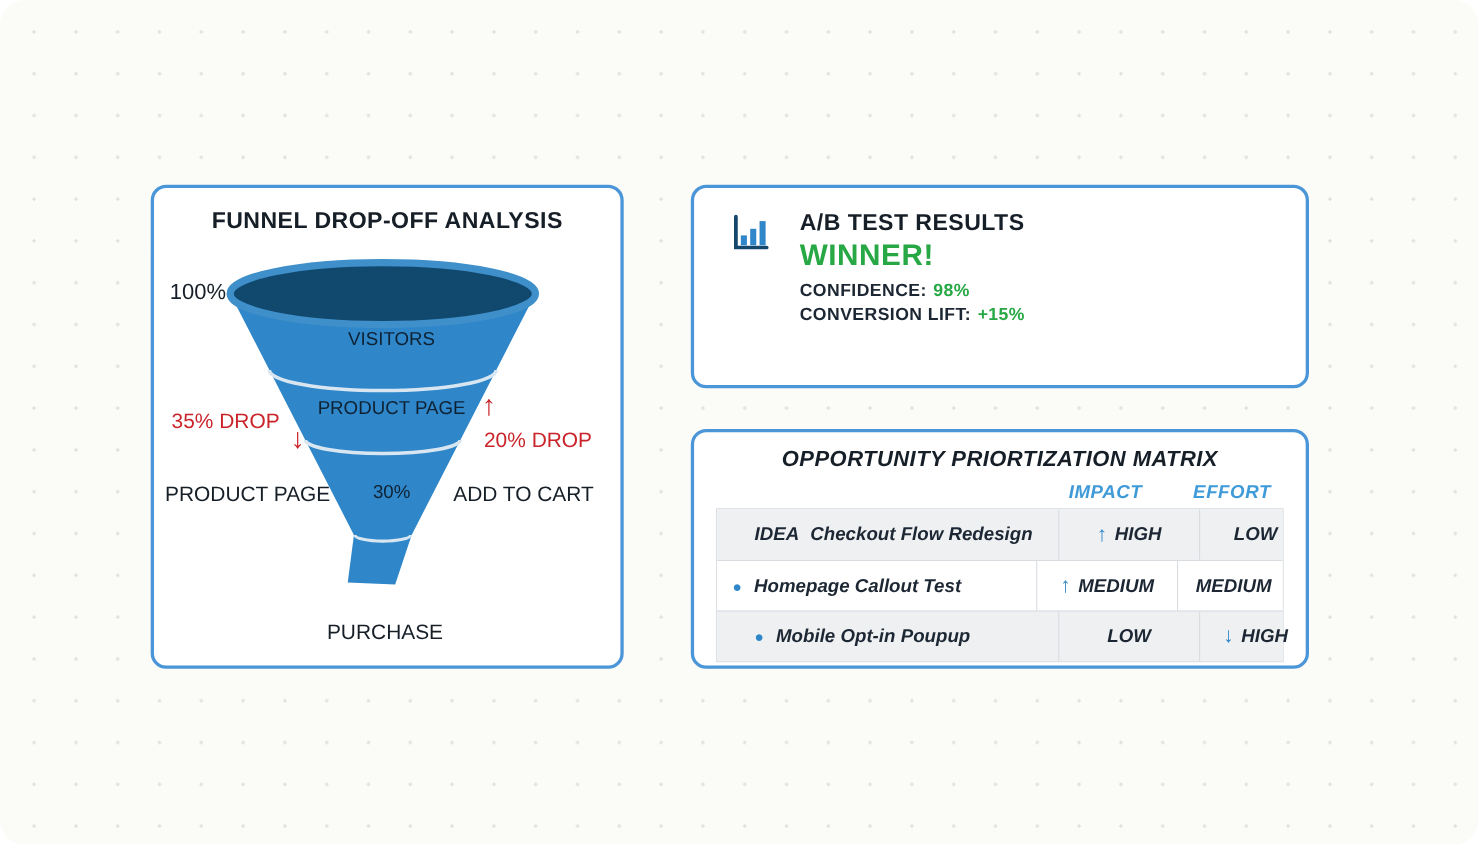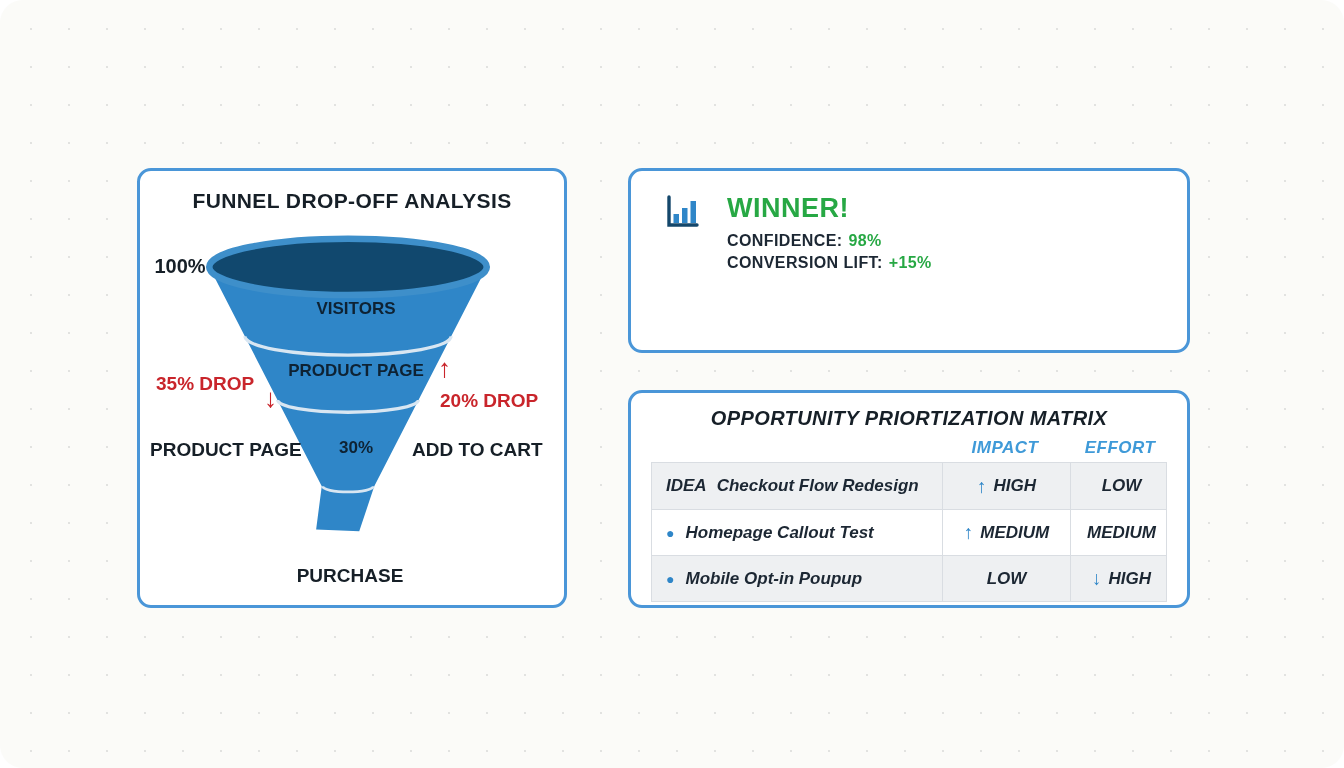--- a/index.html
+++ b/index.html
@@ -29,21 +29,21 @@
   .panel-title {
     text-align: center;
     font-weight: 700;
     font-size: 21px;
     letter-spacing: 0.4px;
     color: #161f27;
   }
   .funnel-panel .panel-title { margin-top: 18px; }
   .funnel-figure { position: absolute; inset: 0; }
   .funnel-svg { position: absolute; left: 58px; top: 60px; }
-  .f-label { position: absolute; font-weight: 700; color: #0e2233; }
+  .f-label { position: absolute; font-weight: 400; color: #0e2233; }
   .f-top-pct   { left: 8px;   top: 84px;  width: 64px;  text-align: center; font-size: 20px; color: #161f27; }
   .f-visitors  { left: 148px; top: 128px; width: 136px; text-align: center; font-size: 17px; }
   .f-prodstage { left: 132px; top: 190px; width: 168px; text-align: center; font-size: 17px; }
   .f-30pct     { left: 172px; top: 267px; width: 88px;  text-align: center; font-size: 17px; }
   .f-drop { color: #c9252b; font-size: 19px; }
   .f-drop-left  { left: 16px;  top: 202px; }
   .f-drop-right { left: 300px; top: 219px; }
   .f-arrow { color: #c9252b; font-size: 26px; line-height: 1; font-weight: 700; }
   .f-arrow-down { left: 124px; top: 214px; }
   .f-arrow-up   { left: 298px; top: 184px; }
@@ -71,21 +71,21 @@
   .mt-header-label {
     text-align: center; color: #3f9ad8; font-weight: 700;
     font-size: 17px; letter-spacing: 0.5px;
   }
   .matrix-table { margin: 2px 20px 0; border: 1px solid #d9dde2; }
   .mt-row {
     display: grid; grid-template-columns: 290px 128px 102px;
     height: 46px; align-items: center;
   }
   .mt-row + .mt-row { border-top: 1px solid #d9dde2; }
-  .row-shaded { background: #eef0f2; }
+  .row-shaded { background: #eef0f2; padding-left: 20px; }
   .row-plain  { background: #ffffff; }
   .cell { height: 100%; display: flex; align-items: center; font-size: 17px; font-weight: 600; color: #1c2733; }
   .idea-cell { padding-left: 14px; }
   .impact-cell, .effort-cell { justify-content: center; border-left: 1px solid #d9dde2; }
   .idea-prefix { font-weight: 800; margin-right: 10px; }
   .bullet { color: #2f86c8; font-size: 14px; margin-right: 11px; line-height: 1; }
   .blue-arrow { color: #2f86c8; font-weight: 700; font-size: 19px; margin-right: 7px; line-height: 1; }
 </style>
 </head>
 <body>
@@ -117,20 +117,21 @@
   </section>
 
   <section class="panel ab-panel">
     <svg class="ab-icon" viewBox="0 0 38 38" aria-hidden="true">
       <path d="M 6 4 L 6 32 L 34 32" fill="none" stroke="#14476b" stroke-width="3.4" stroke-linecap="round"></path>
       <rect x="10.5" y="21" width="5.5" height="9" fill="#2f86c8"></rect>
       <rect x="19" y="15" width="5.5" height="15" fill="#2f86c8"></rect>
       <rect x="27.5" y="8" width="5.5" height="22" fill="#2f86c8"></rect>
     </svg>
     <div class="ab-content">
+      <div class="ab-title">A/B TEST RESULTS</div>
       <div class="ab-winner">WINNER!</div>
       <div class="ab-metric">
         <span>CONFIDENCE:</span><span class="metric-value">98%</span>
       </div>
       <div class="ab-metric">
         <span>CONVERSION LIFT:</span><span class="metric-value">+15%</span>
       </div>
     </div>
   </section>
 

